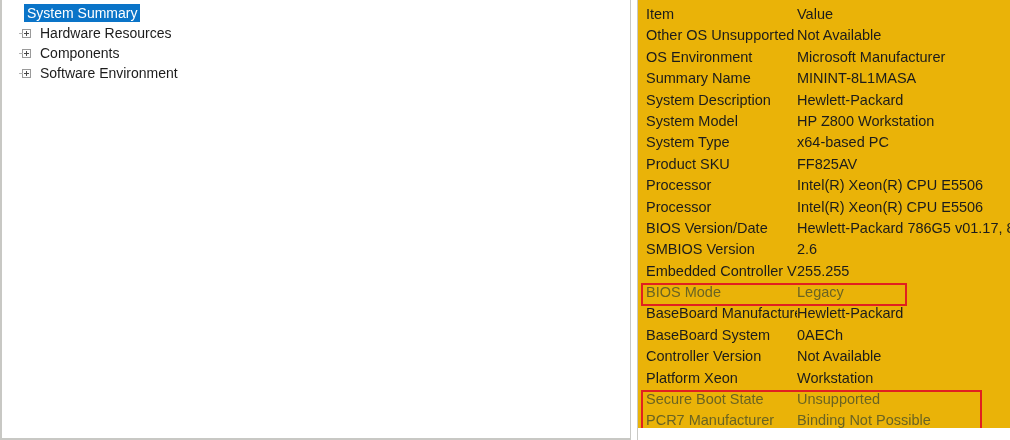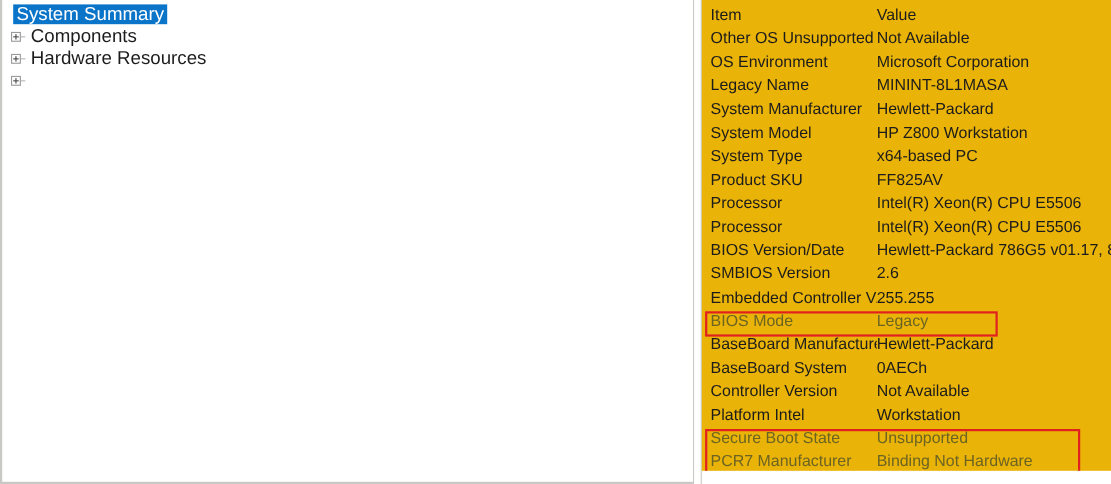--- a/index.html
+++ b/index.html
@@ -39,26 +39,26 @@
   .tree-list {
     padding: 3px 0 0 0;
     margin: 0;
     list-style: none;
   }
 
   .tree-node {
     position: relative;
     height: 20px;
     line-height: 20px;
-    font-size: 17px;
+    font-size: 14px;
     color: #1c1c1c;
     white-space: nowrap;
     display: flex;
     align-items: center;
-    padding-left: 8px;
+    padding-left: 20px;
   }
 
   .tree-node .node-label {
     display: inline-block;
     padding: 0 3px 0 3px;
     line-height: 18px;
   }
 
   .tree-node.root .node-label {
     margin-left: 2px;
@@ -192,57 +192,58 @@
 <div id="app">
 
   <div class="tree-pane">
     <ul class="tree-list" id="tree-list">
         <li class="tree-node selected root">
           <span class="node-label">System Summary</span>
         </li>
         <li class="tree-node">
           <span class="expander"></span>
           <span class="expander-dash"></span>
-          <span class="node-label">Components</span>
+          <span class="node-label">Hardware Resources</span>
         </li>
         <li class="tree-node">
           <span class="expander"></span>
           <span class="expander-dash"></span>
-          <span class="node-label">Hardware Resources</span>
+          <span class="node-label">Components</span>
         </li>
         <li class="tree-node">
           <span class="expander"></span>
           <span class="expander-dash"></span>
+          <span class="node-label">Software Environment</span>
         </li>
       </ul>
   </div>
 
   <div class="splitter"></div>
 
   <div class="detail-pane">
     <div class="detail-rows" id="detail-rows">
         <div class="drow header"><span class="col-item">Item</span><span class="col-value">Value</span></div>
         <div class="drow"><span class="col-item">Other OS Unsupported</span><span class="col-value">Not Available</span></div>
-        <div class="drow"><span class="col-item">OS Environment</span><span class="col-value">Microsoft Corporation</span></div>
-        <div class="drow"><span class="col-item">Legacy Name</span><span class="col-value">MININT-8L1MASA</span></div>
-        <div class="drow"><span class="col-item">System Manufacturer</span><span class="col-value">Hewlett-Packard</span></div>
+        <div class="drow"><span class="col-item">OS Environment</span><span class="col-value">Microsoft Manufacturer</span></div>
+        <div class="drow"><span class="col-item">Summary Name</span><span class="col-value">MININT-8L1MASA</span></div>
+        <div class="drow"><span class="col-item">System Description</span><span class="col-value">Hewlett-Packard</span></div>
         <div class="drow"><span class="col-item">System Model</span><span class="col-value">HP Z800 Workstation</span></div>
         <div class="drow"><span class="col-item">System Type</span><span class="col-value">x64-based PC</span></div>
         <div class="drow"><span class="col-item">Product SKU</span><span class="col-value">FF825AV</span></div>
         <div class="drow"><span class="col-item">Processor</span><span class="col-value">Intel(R) Xeon(R) CPU           E5506</span></div>
         <div class="drow"><span class="col-item">Processor</span><span class="col-value">Intel(R) Xeon(R) CPU           E5506</span></div>
         <div class="drow"><span class="col-item">BIOS Version/Date</span><span class="col-value">Hewlett-Packard 786G5 v01.17, 8/</span></div>
         <div class="drow"><span class="col-item">SMBIOS Version</span><span class="col-value">2.6</span></div>
         <div class="drow"><span class="col-item">Embedded Controller V...</span><span class="col-value">255.255</span></div>
         <div class="drow flagged"><span class="col-item">BIOS Mode</span><span class="col-value">Legacy</span></div>
         <div class="drow"><span class="col-item">BaseBoard Manufacturer</span><span class="col-value">Hewlett-Packard</span></div>
         <div class="drow"><span class="col-item">BaseBoard System</span><span class="col-value">0AECh</span></div>
         <div class="drow"><span class="col-item">Controller Version</span><span class="col-value">Not Available</span></div>
-        <div class="drow"><span class="col-item">Platform Intel</span><span class="col-value">Workstation</span></div>
+        <div class="drow"><span class="col-item">Platform Xeon</span><span class="col-value">Workstation</span></div>
         <div class="drow flagged"><span class="col-item">Secure Boot State</span><span class="col-value">Unsupported</span></div>
-        <div class="drow flagged"><span class="col-item">PCR7 Manufacturer</span><span class="col-value">Binding Not Hardware</span></div>
+        <div class="drow flagged"><span class="col-item">PCR7 Manufacturer</span><span class="col-value">Binding Not Possible</span></div>
       </div>
 
     <div class="redbox" id="redbox-bios-mode"></div>
     <div class="redbox" id="redbox-secure-boot"></div>
   </div>
 
 </div>
 
 </body></html>

